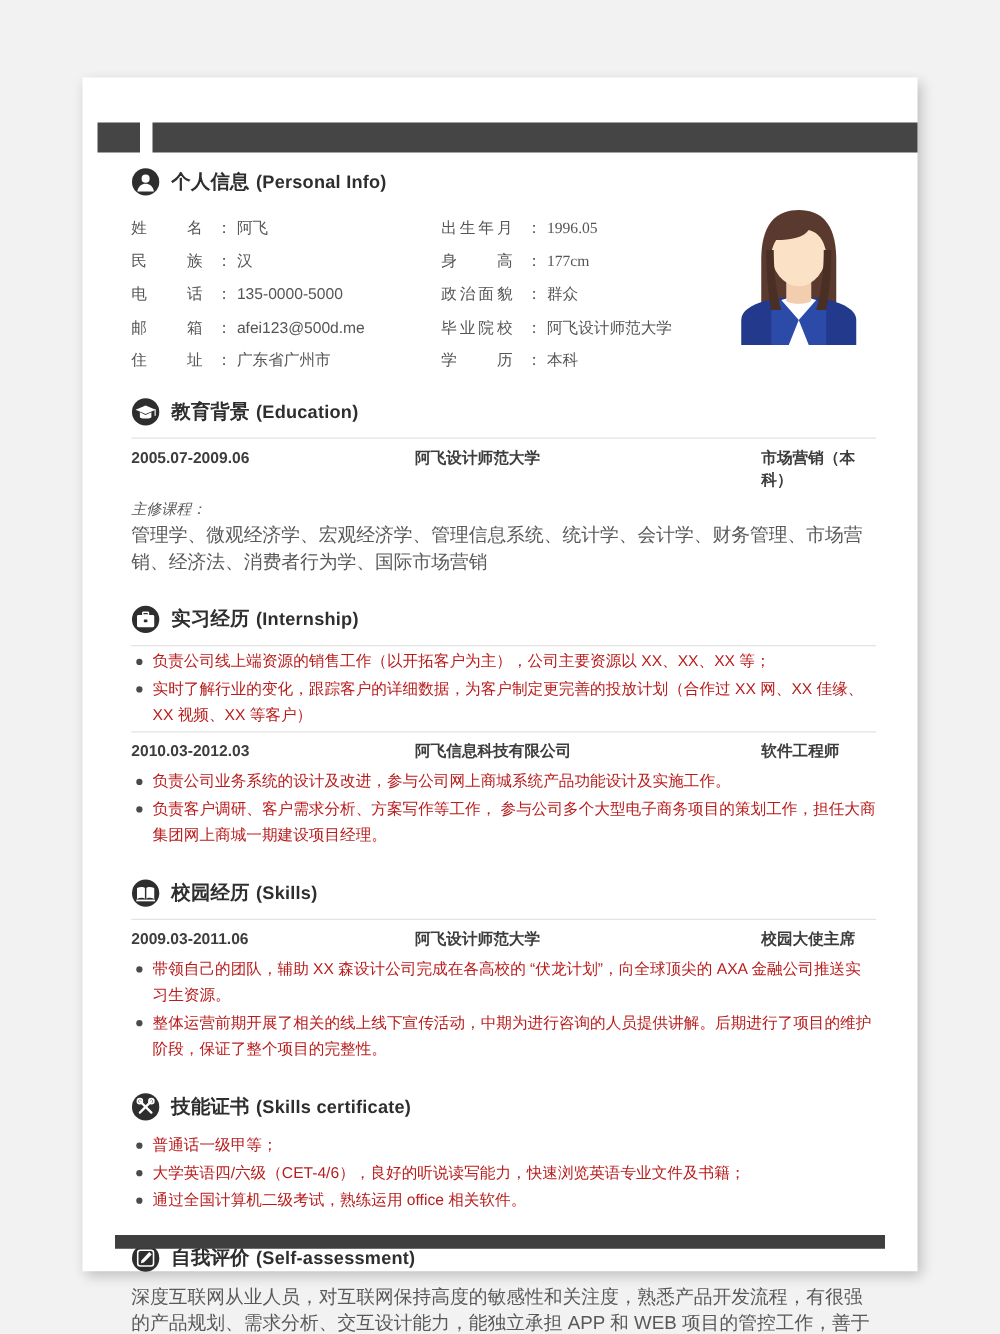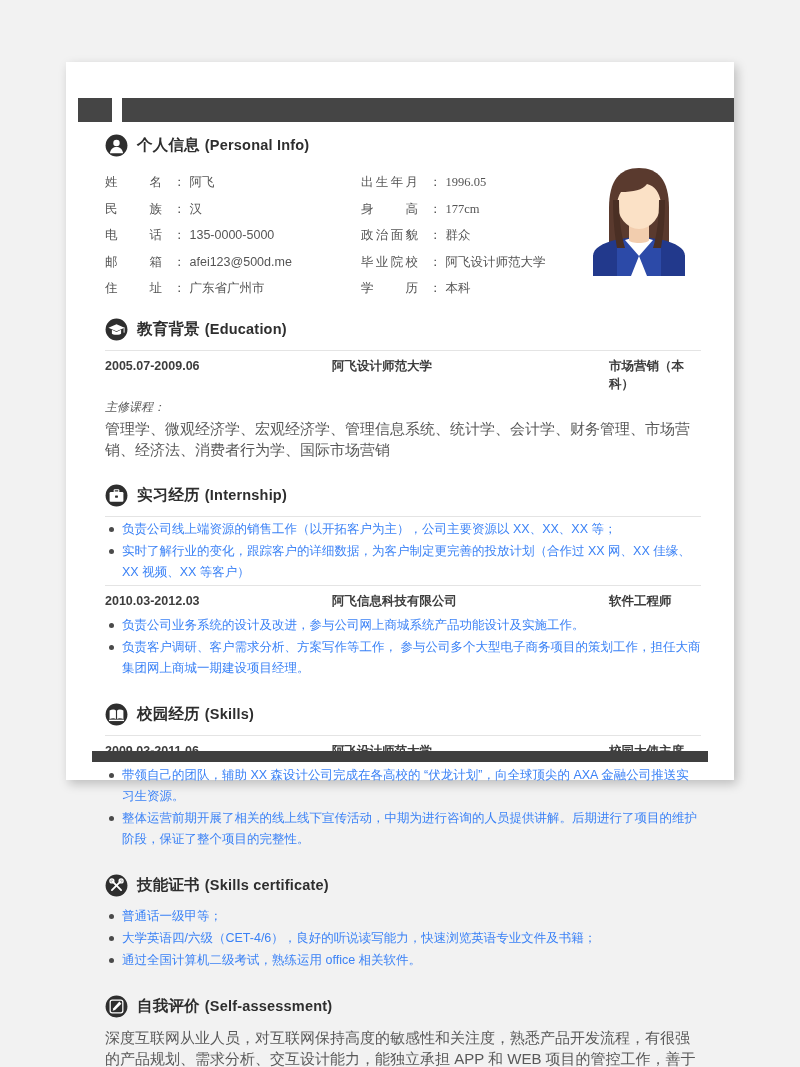--- a/index.html
+++ b/index.html
@@ -15,21 +15,21 @@
     color: #3f3f3f;
     overflow: hidden;
   }
 
   
   .page {
     position: absolute;
     left: 66px;
     top: 62px;
     width: 668px;
-    height: 718px;
+    height: 955px;
     background: #ffffff;
     box-shadow: 3px 4px 10px rgba(0,0,0,0.22);
   }
 
   
   .topbar-row {
     position: absolute;
     left: 0;
     top: 36px;
     width: 100%;
@@ -98,21 +98,21 @@
     margin-left: 5px;
   }
 
   
   .pinfo-wrap {
     position: relative;
     min-height: 108px;
   }
   .pinfo-cols {
     display: flex;
-    gap: 12px;
+    gap: 4px;
   }
   .pinfo-col { }
   .pinfo-col.left  { width: 244px; }
   .pinfo-col.right { width: 250px; font-family: Liberation Serif, serif; }
 
   .pinfo-row {
     display: flex;
     align-items: baseline;
     font-size: 12.5px;
     color: #555555;
@@ -181,21 +181,21 @@
   
   ul.bullets {
     list-style: none;
     margin: 2px 0 0 0;
     padding: 0;
   }
   ul.bullets li {
     position: relative;
     padding-left: 17px;
     font-size: 12.5px;
-    color: #3b82f6;
+    color: #b91c1c;
     line-height: 21px;
     margin-bottom: 1px;
   }
   ul.bullets li::before {
     content: "";
     position: absolute;
     left: 4px;
     top: 8px;
     width: 5px;
     height: 5px;

